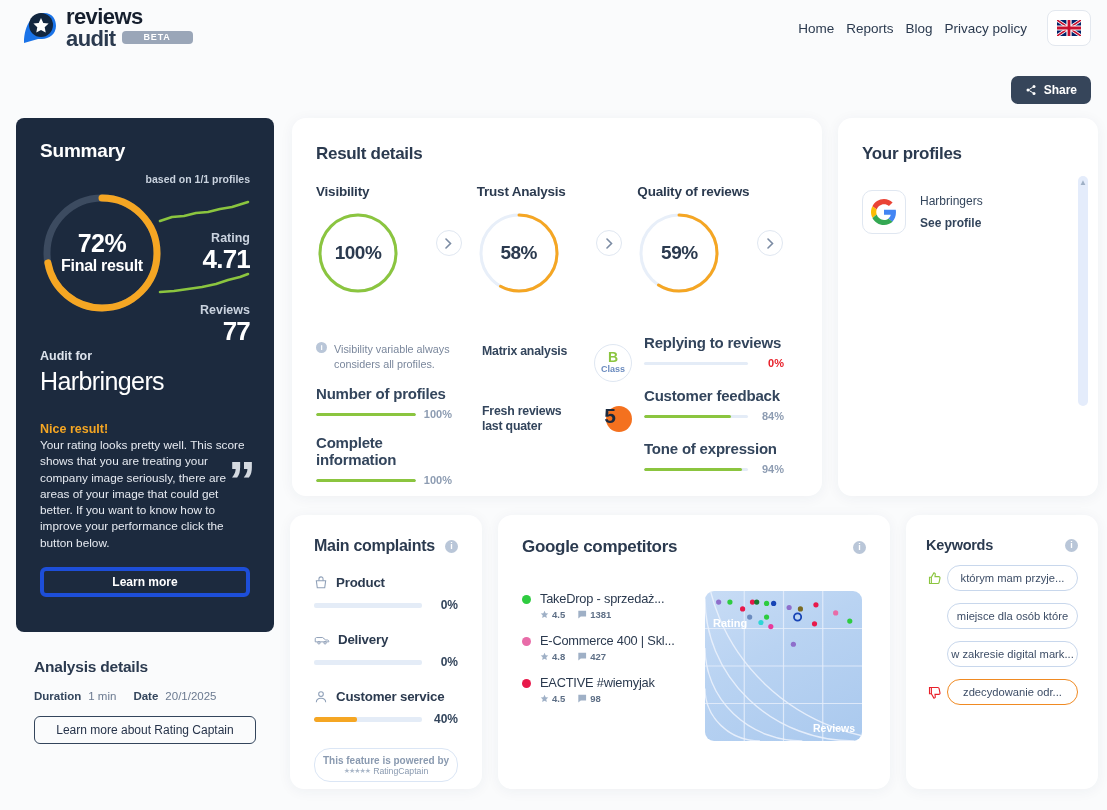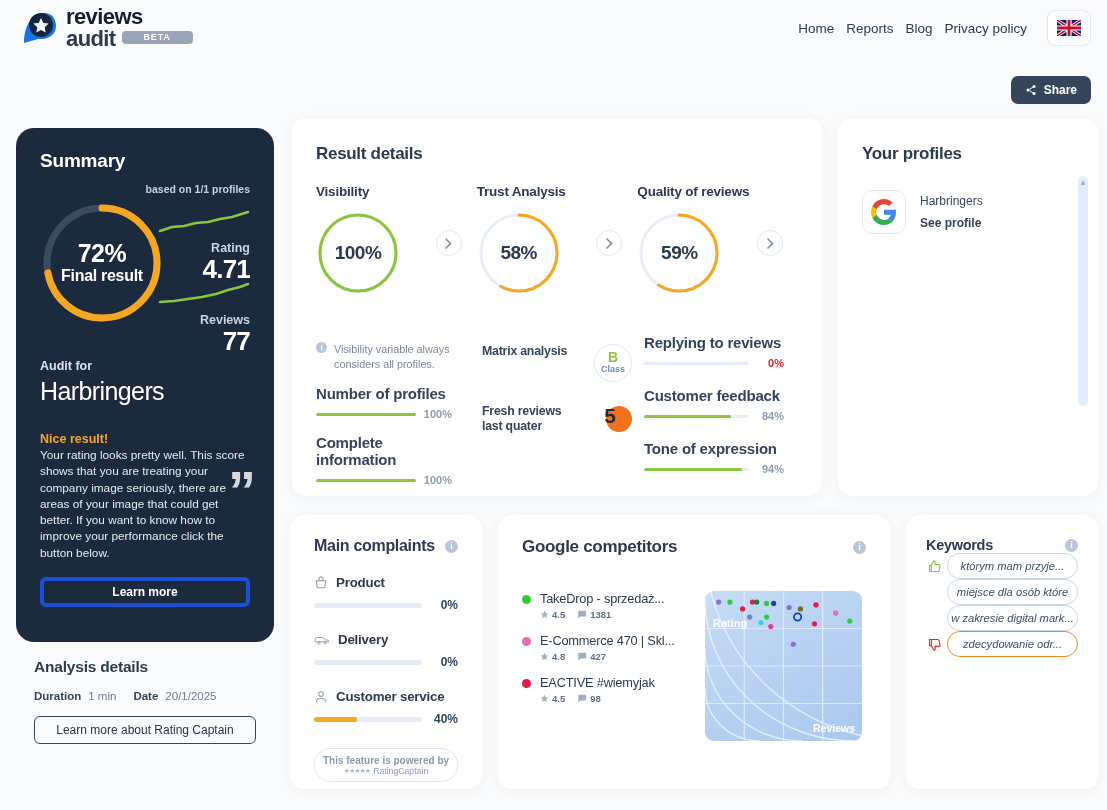--- a/index.html
+++ b/index.html
@@ -40,22 +40,22 @@
   .share-btn {
     position: absolute; top: 76px; right: 16px;
     background: #36455a; color: #fff; border: none; border-radius: 7px;
     height: 28px; padding: 0 14px; font-size: 12px; font-weight: bold;
     display: flex; align-items: center; gap: 7px; cursor: pointer;
     font-family: "Liberation Sans", sans-serif;
   }
 
   
   .summary {
-    position: absolute; left: 16px; top: 128px; width: 258px; height: 514px;
-    background: #1c2a3e; border-radius: 18px; padding: 22px 24px; color: #fff;
+    position: absolute; left: 16px; top: 118px; width: 258px; height: 514px;
+    background: #1c2a3e; border-radius: 8px; padding: 22px 24px; color: #fff;
     overflow: hidden;
   }
   .summary h2 { font-size: 19px; font-weight: bold; letter-spacing: -0.2px;}
   .based-on { text-align: right; font-size: 10.5px; font-weight: bold; color: #c9d2de; margin-top: 11px; }
   .gauge-row { position: relative; height: 150px; margin-top: 4px; }
   .donut-big { position: absolute; left: 0; top: 2px; }
   .donut-big .center {
     position: absolute; left: 0; top: 0; width: 124px; height: 124px;
     display: flex; flex-direction: column; align-items: center; justify-content: center;
   }
@@ -165,21 +165,21 @@
   .comp-row { display: flex; gap: 9px; margin-bottom: 13px; }
   .comp-dot { width: 9px; height: 9px; border-radius: 50%; margin-top: 4px; flex: none; }
   .comp-name { font-size: 12.8px; color: #2b3a4f; letter-spacing: -.2px; white-space: nowrap; }
   .comp-stats { display: flex; gap: 12px; margin-top: 3px; align-items: center; }
   .comp-stats .s { display: flex; gap: 3px; align-items: center; font-size: 9.5px; font-weight: bold; color: #5e6f86; }
   .scatter { position: relative; width: 157px; height: 150px; margin-left: 8px;
     background: linear-gradient(150deg,#c8dcf5 0%, #b9d3f2 40%, #aac9ee 100%); border-radius: 9px; overflow: hidden; }
 
   
   .keywords { left: 906px; top: 515px; width: 192px; height: 274px; padding: 22px 20px; }
-  .kw-row { display: flex; align-items: center; gap: 5px; margin-top: 0; font-style: italic; }
+  .kw-row { display: flex; align-items: center; gap: 5px; margin-top: 12px; }
   .kw-pill {
     flex: 1; border: 1px solid #c8d7ec; border-radius: 15px; height: 26px;
     display: flex; align-items: center; justify-content: center;
     font-size: 11.2px; color: #3d4d66; padding: 0 9px; white-space: nowrap;
     overflow: hidden; cursor: pointer; background: #fff;
   }
   .kw-pill.neg { border-color: #f08a22; }
   .kw-ind { width: 16px; flex: none; display:flex; align-items:center; justify-content:center;}
   .kw-head { display: flex; align-items: center; justify-content: space-between; }
 
@@ -524,21 +524,21 @@
                   <path d="M2 2h20v14H9l-6 5V2z"></path>
                 </svg>
                 <span>1381</span>
               </span>
           </div>
         </div>
       </div>
       <div class="comp-row">
         <div class="comp-dot" style="background: rgb(232, 108, 168);"></div>
         <div>
-          <div class="comp-name">E-Commerce 470 | Skl...</div>
+          <div class="comp-name">E-Commerce 400 | Skl...</div>
           <div class="comp-stats">
             <span class="s">
                 <svg width="9" height="9" viewBox="0 0 24 24" fill="#9fb0c6">
                   <path d="M12 2l3 6.5 7 .9-5.2 4.8 1.4 7L12 17.8 5.8 21.2l1.4-7L2 9.4l7-.9z"></path>
                 </svg>
                 <span>4.8</span>
               </span>
             <span class="s">
                 <svg width="10" height="9" viewBox="0 0 24 22" fill="#9fb0c6">
                   <path d="M2 2h20v14H9l-6 5V2z"></path>

